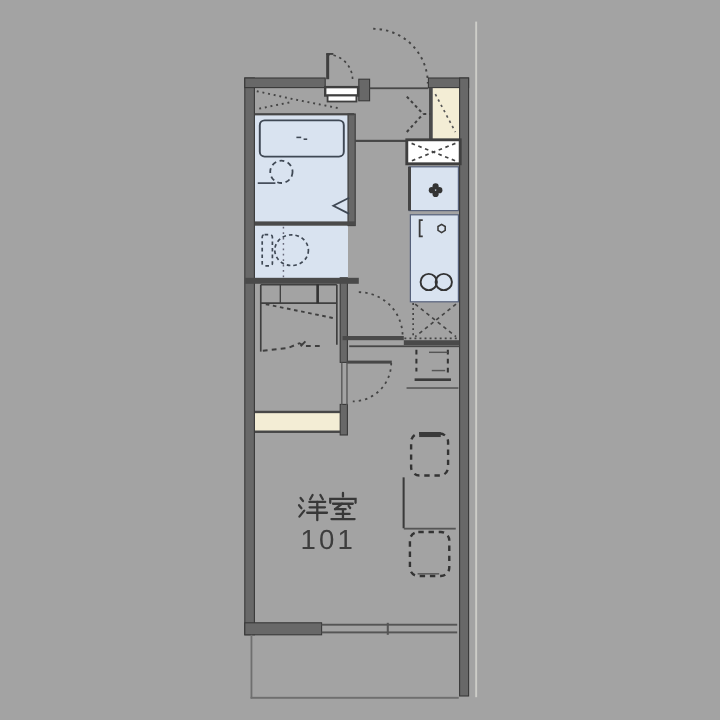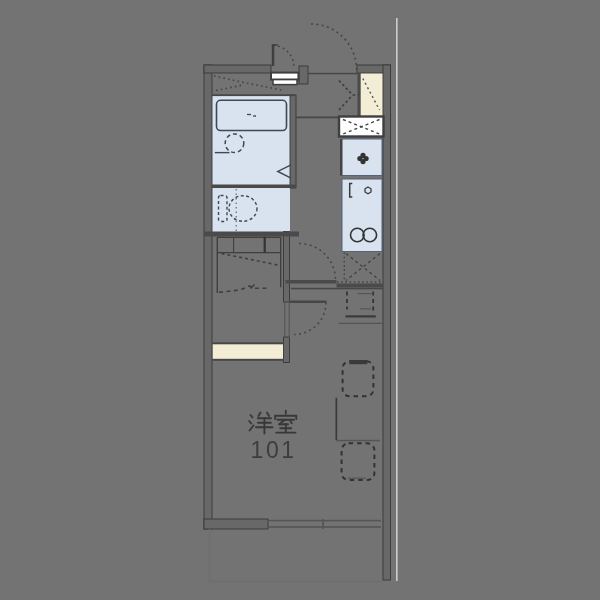--- a/index.html
+++ b/index.html
@@ -1,16 +1,16 @@
 <!DOCTYPE html>
 <html><head>
 <meta charset="utf-8">
 <style>
   html,body{margin:0;padding:0;background:#ffffff;}
-  #page{position:relative;width:600px;height:600px;background:#737373;font-family:"Liberation Sans", sans-serif;}
+  #page{position:relative;width:600px;height:600px;background:#a3a3a3;font-family:"Liberation Sans", sans-serif;}
   svg{position:absolute;left:0;top:0;}
 </style>
 </head>
 <body>
 <div id="page">
 <svg width="600" height="600" viewBox="0 0 600 600">
 
   <rect x="396" y="18" width="1.6" height="563" fill="#cdcdc8"></rect>
 
   <rect x="212" y="96" width="78" height="89" fill="#d9e3f0"></rect>

